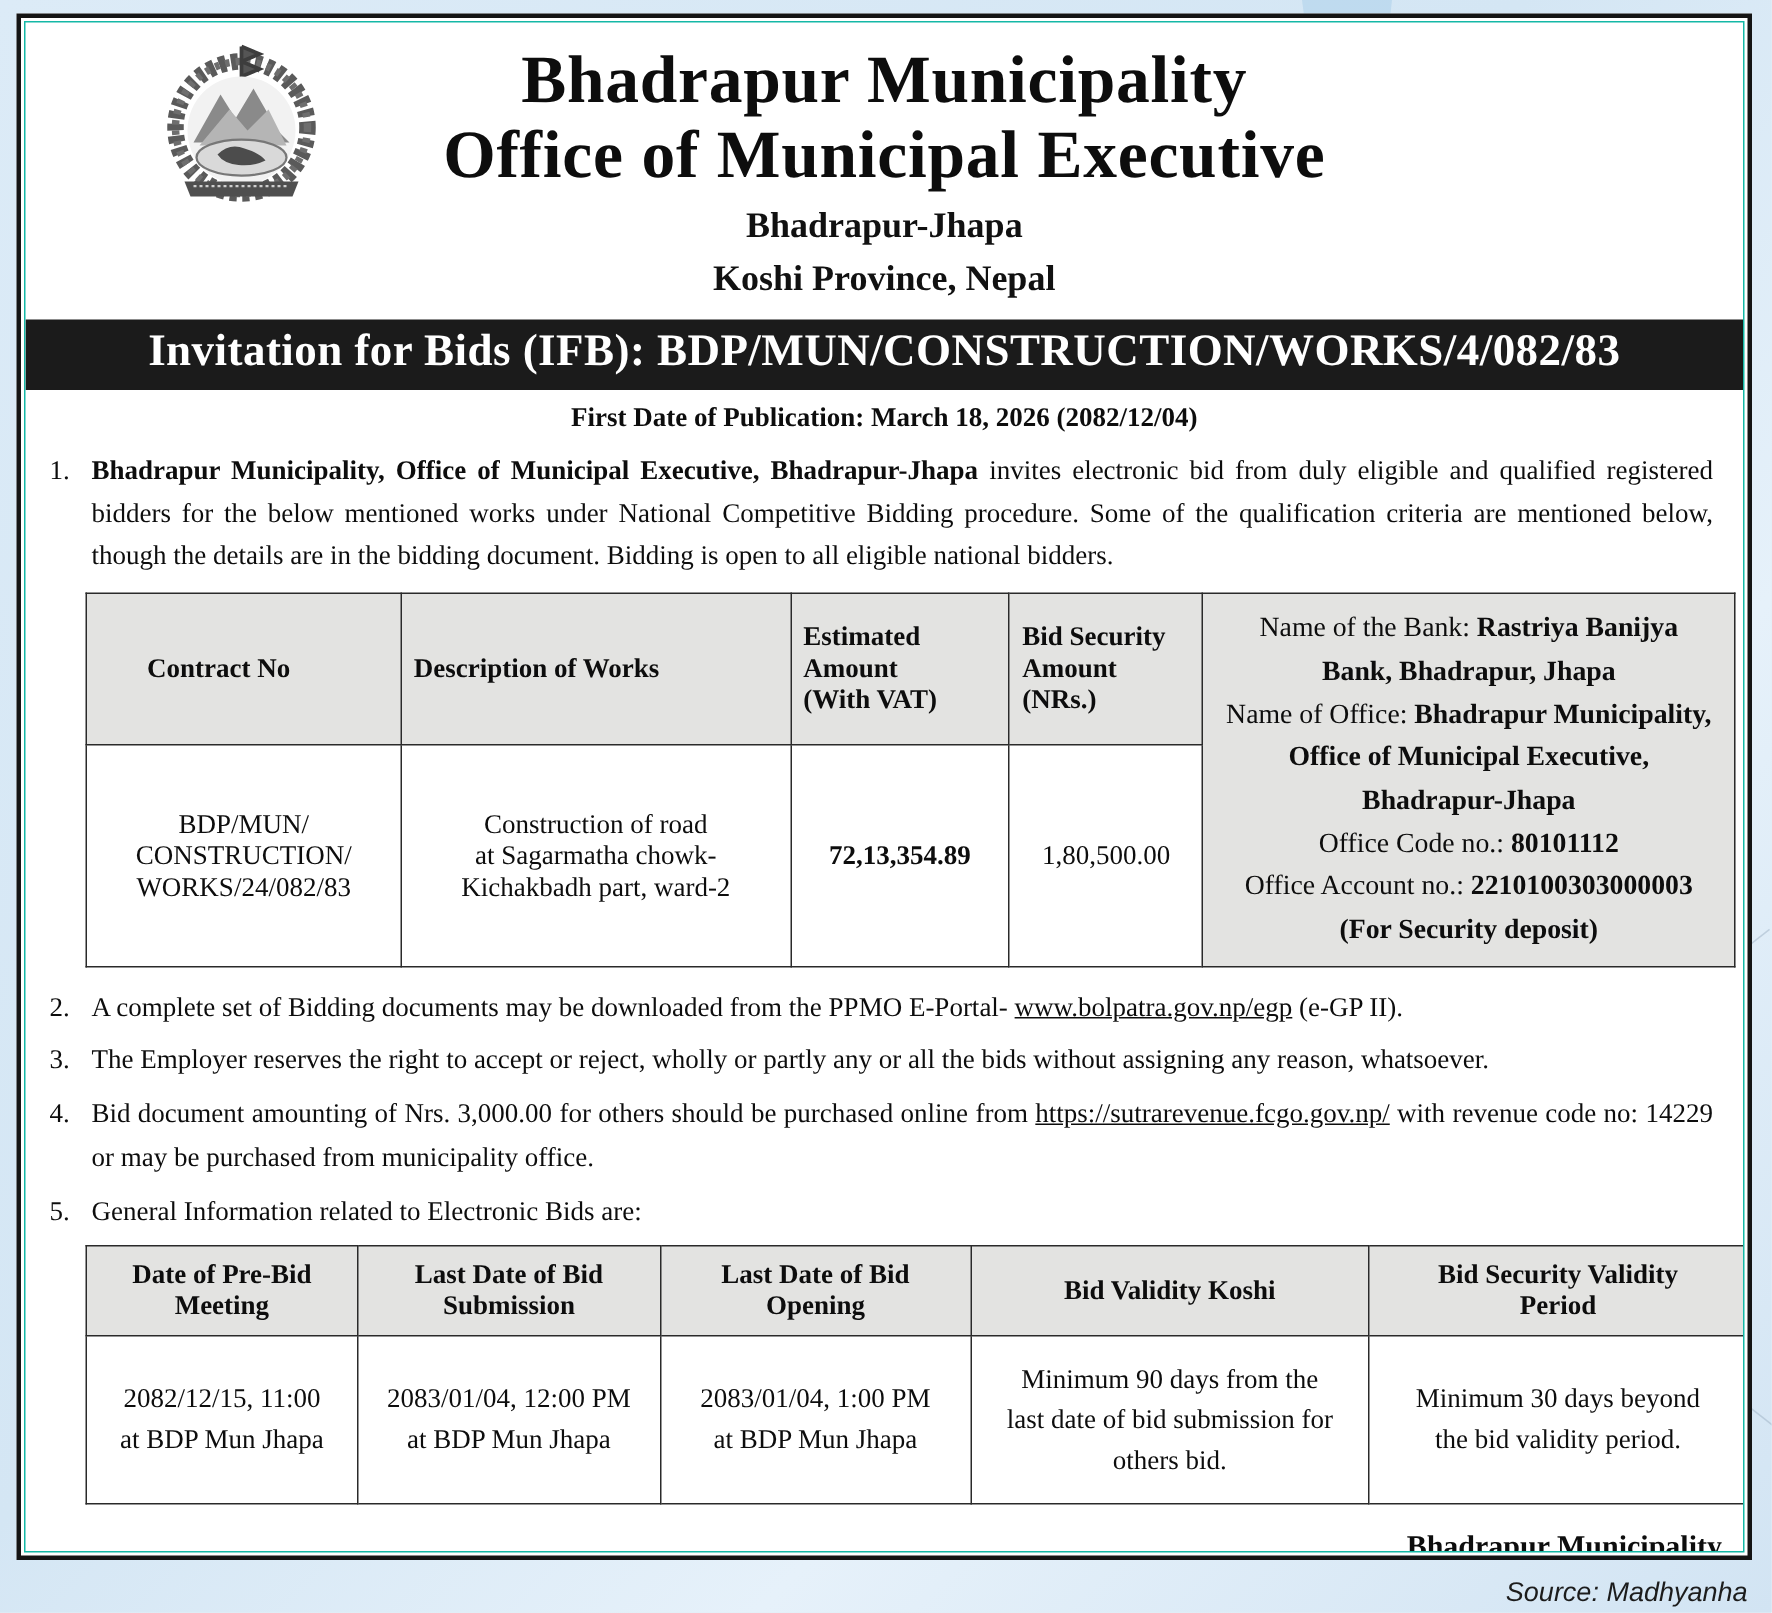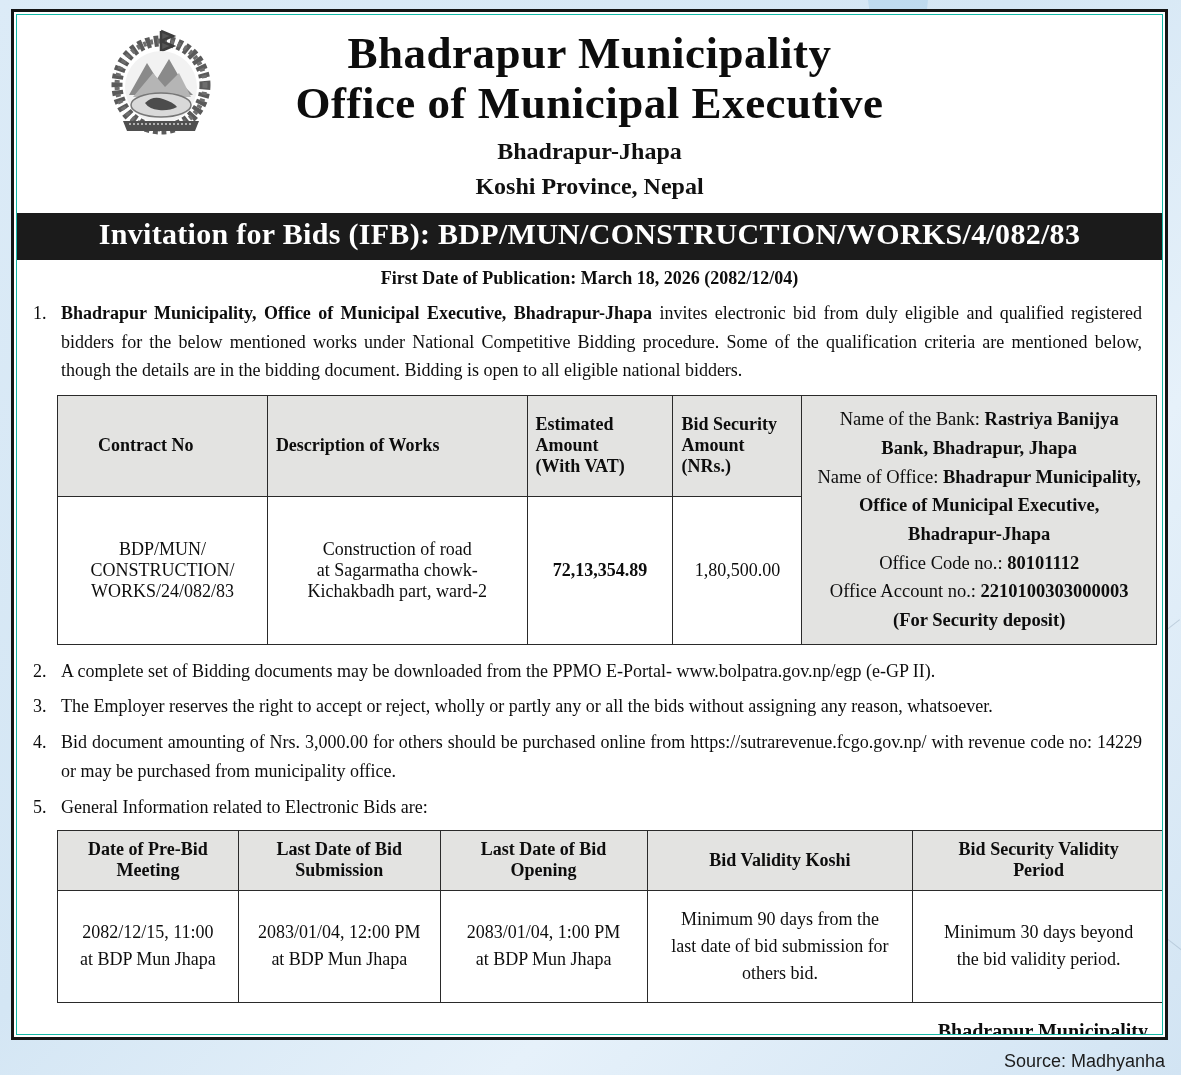--- a/index.html
+++ b/index.html
@@ -29,21 +29,21 @@
     margin-top:13px; background:#1b1b1b; color:#fff;
     font-size:30px; font-weight:bold; text-align:center;
     padding:4px 0 9px 0; letter-spacing:.3px;
   }
   .pubdate { text-align:center; font-weight:bold; font-size:18px; margin-top:8px; color:#0d0d0d; }
   
   .li { display:flex; margin:7px 20px 0 16px; font-size:18px; line-height:1.6; color:#0d0d0d; }
   .li .num { width:28px; flex:0 0 28px; }
   .li .body { flex:1; text-align:justify; }
   .li .body b { font-weight:bold; }
-  .ulink { }
+  .ulink { text-decoration:underline; }
   .li.first { margin-top:10px; }
   
   table { border-collapse:collapse; font-size:18px; color:#0d0d0d; }
   .works-table { margin:10px 0 0 40px; width:1100px; }
   .works-table th, .works-table td { border:1.5px solid #2a2a2a; }
   .works-table th { background:#e3e3e1; font-weight:bold; text-align:left; padding:6px 8px; height:98px; }
   .works-table td { text-align:center; padding:6px 8px; height:144px; }
   .bank-cell {
     background:#e3e3e1; text-align:center; vertical-align:top;
     padding:9px 12px !important; font-size:18.5px; line-height:1.55;
@@ -52,21 +52,21 @@
   .prewrap { white-space:pre-line; }
   .bold { font-weight:bold; }
   .sched-table { margin:8px 0 0 40px; width:1108px;padding-left:28px; }
   .sched-table th, .sched-table td { border:1.5px solid #2a2a2a; padding:5px 10px; }
   .sched-table th { background:#e3e3e1; font-weight:bold; text-align:center; height:60px; }
   .sched-table td { text-align:center; height:112px; font-size:18px; line-height:1.5; }
   
   .sign { text-align:right; margin:13px 14px 0 0; font-weight:bold; font-size:20px; line-height:1.5; color:#0d0d0d; }
   .source {
     position:absolute; right:16px; bottom:3px;
-    font-family:"Liberation Sans", sans-serif; 
+    font-family:"Liberation Sans", sans-serif; font-style:italic;
     font-size:18px; color:#1c1c1c;
   }
   
   .wm { position:absolute; pointer-events:none; }
   .wm-brand {
     left:190px; top:300px; width:640px; text-align:center;
     transform:rotate(-38deg); transform-origin:center;
     font-family:"Liberation Sans", sans-serif; font-style:italic; font-weight:bold;
     font-size:118px; color:rgba(62,92,188,0.30); letter-spacing:2px;
   }

